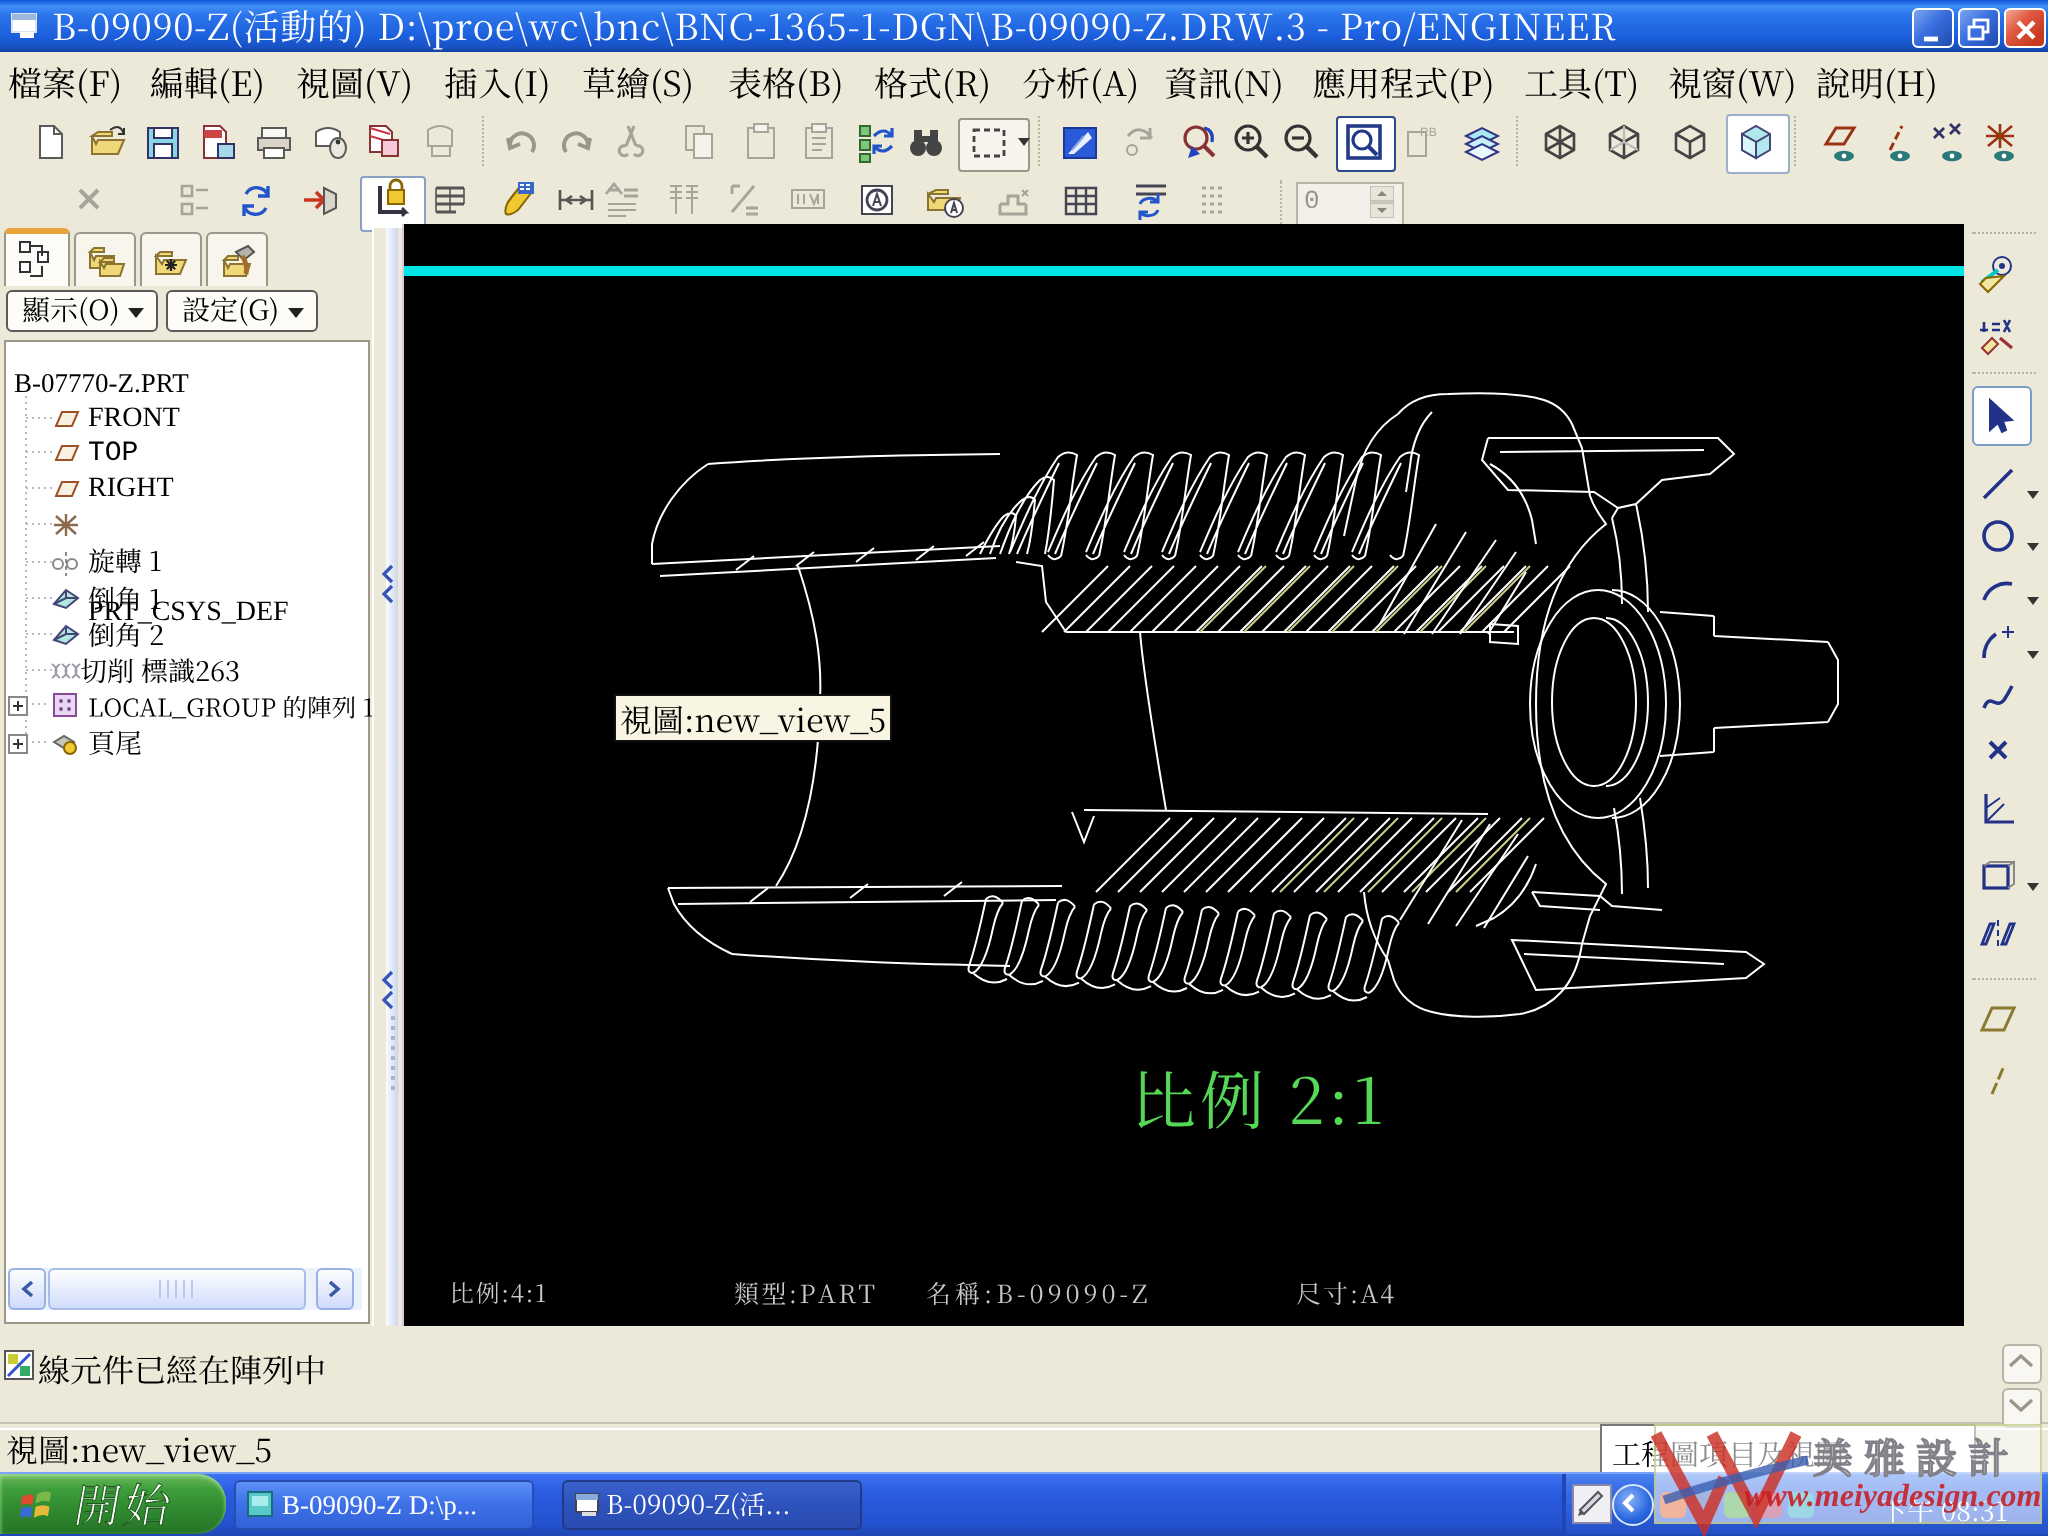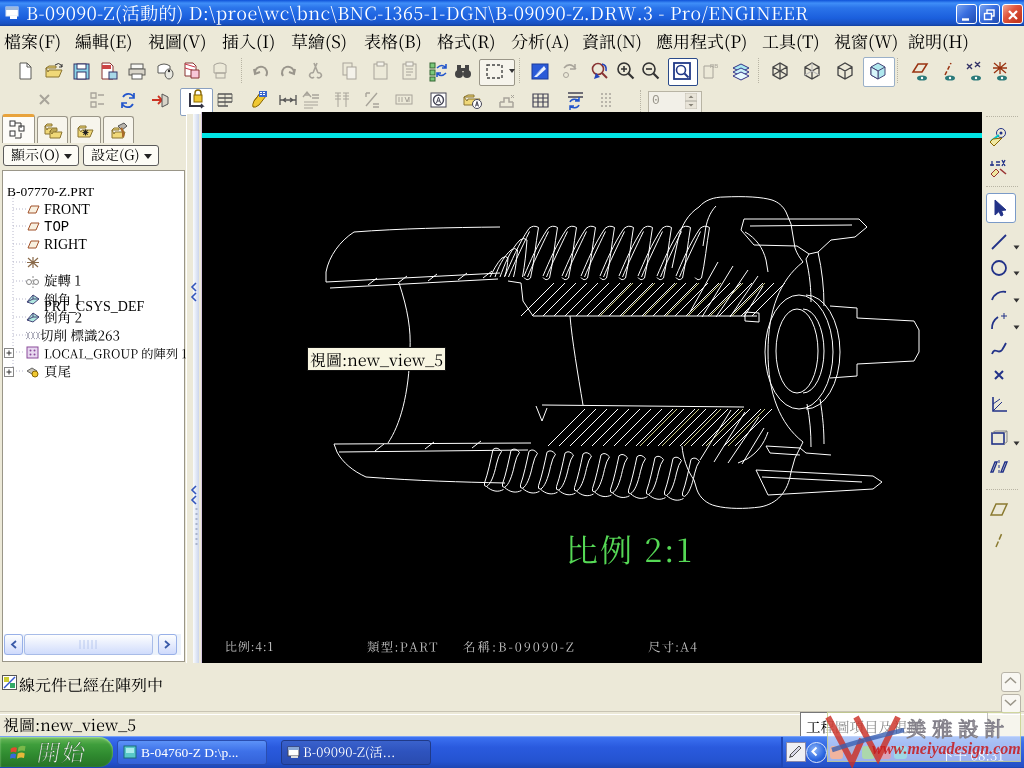--- a/index.html
+++ b/index.html
@@ -921,21 +921,21 @@
     <g fill="#ffffff" transform="skewX(-10)" stroke="#1a5a1a" stroke-width="0.5">
       <path transform="translate(0.0 0)" d="M13 -8.5V-5.3H10L10 -6.1V-8.5ZM5.3 -5.3 5.5 -4.6H8.5C8.3 -2.7 7.6 -0.9 5.4 0.7L5.6 1C8.7 -0.5 9.6 -2.6 9.9 -4.6H13V0.9H13.2C13.9 0.9 14.4 0.5 14.4 0.4V-4.6H17.3C17.6 -4.6 17.8 -4.7 17.9 -4.9C17.2 -5.6 16.1 -6.5 16.1 -6.5L15.2 -5.3H14.4V-8.5H16.9C17.2 -8.5 17.4 -8.6 17.5 -8.9C16.8 -9.5 15.7 -10.4 15.7 -10.4L14.7 -9.2H5.8L6 -8.5H8.6V-6.1L8.6 -5.3ZM8.5 -17.1V-15H3.7V-17.1ZM2.3 -17.8V1.8H2.5C3.2 1.8 3.7 1.4 3.7 1.2V-11.5H8.5V-10.5H8.7C9.2 -10.5 9.9 -10.9 9.9 -11V-16.9C10.3 -17 10.6 -17.2 10.8 -17.3L9.1 -18.6L8.3 -17.8H3.8L2.3 -18.6ZM3.7 -14.4H8.5V-12.2H3.7ZM19.2 -17.1V-15H14.2V-17.1ZM12.8 -17.8V-10.6H13C13.6 -10.6 14.2 -10.9 14.2 -11.1V-11.5H19.2V-0.6C19.2 -0.2 19.1 -0.1 18.8 -0.1C18.4 -0.1 16.6 -0.2 16.6 -0.2V0.1C17.4 0.3 17.8 0.4 18.1 0.7C18.4 0.9 18.5 1.3 18.6 1.8C20.5 1.6 20.7 0.8 20.7 -0.4V-16.8C21.2 -16.9 21.6 -17.1 21.7 -17.3L19.8 -18.7L19 -17.8H14.4L12.8 -18.5ZM14.2 -14.4H19.2V-12.2H14.2Z"></path>
       <path transform="translate(25.0 0)" d="M17 -15.3 16.7 -15.1C17.7 -14.2 18.8 -12.9 19.5 -11.6C16.1 -11.4 12.9 -11.2 10.9 -11.2C12.9 -13.1 15.1 -15.9 16.3 -17.9C16.8 -17.9 17 -18.1 17.1 -18.3L14.8 -19.3C14 -17.1 11.7 -13.1 10.1 -11.4C9.9 -11.3 9.5 -11.2 9.5 -11.2L10.4 -9.2C10.6 -9.3 10.7 -9.4 10.8 -9.6C14.4 -10.1 17.6 -10.7 19.8 -11.1C20 -10.5 20.2 -10 20.3 -9.4C22.1 -8.1 23.3 -12.3 17 -15.3ZM0.7 -13.1 1.4 -11.2C1.6 -11.3 1.8 -11.5 2 -11.8L2.7 -11.9C2.3 -9.9 1.9 -8 1.5 -6.8C2.6 -6 4 -4.9 5.2 -3.8C4.2 -1.6 2.8 0.3 0.8 1.7L1.1 1.9C3.3 0.6 4.8 -1 6 -3C6.8 -2.2 7.4 -1.4 7.8 -0.6C9.1 0.1 10.2 -1.7 6.7 -4.4C7.9 -7 8.4 -10 8.7 -13L10.3 -13.5L10.3 -13.8L8.7 -13.7L8.8 -14.9C9.3 -15 9.6 -15.2 9.7 -15.5L7.3 -16C7.3 -15.2 7.3 -14.3 7.2 -13.5L4.4 -13.3C4.9 -15.2 5.2 -17.1 5.5 -18.4C6.1 -18.5 6.2 -18.7 6.3 -19L4 -19.4C3.8 -17.9 3.4 -15.6 3 -13.2C2.1 -13.2 1.3 -13.1 0.7 -13.1ZM12.2 -0.9V-6.8H18.8V-0.9ZM10.8 -8.2V1.7H11C11.7 1.7 12.2 1.4 12.2 1.3V-0.2H18.8V1.5H19C19.7 1.5 20.3 1.2 20.3 1.1V-6.7C20.7 -6.8 21 -6.9 21.1 -7.1L19.4 -8.4L18.7 -7.5H12.5ZM7.2 -12.7C7 -10 6.6 -7.4 5.7 -5.1C4.9 -5.6 4 -6.1 2.8 -6.6C3.3 -8.2 3.7 -10.2 4.2 -12.1C5.3 -12.3 6.3 -12.5 7.2 -12.7Z"></path>
     </g>
   </svg>
 <div class="abs" style="left:117px;top:740px;width:150px;height:25px;background:linear-gradient(180deg,#5c92f8,#3e71e8 45%,#3462d8);border:1px solid #2a4eb0;border-radius:3px;box-sizing:border-box;"></div>
 <svg class="abs" style="left:123px;top:745px" width="14" height="14" viewBox="0 0 14 14">
     <rect x="1" y="1" width="12" height="12" fill="#58c8c8" stroke="#1a6a7a"></rect>
     <rect x="3" y="3" width="8" height="5" fill="#a8ecec"></rect>
   </svg>
-<div class="abs" style="left:141px;top:745px;color:#fff;font-size:13.5px;font-family:'Liberation Serif',serif;">B-04760-Z D:\p...</div>
+<div class="abs" style="left:141px;top:745px;color:#fff;font-size:13.5px;font-family:'Liberation Serif',serif;">B-09090-Z D:\p...</div>
 <div class="abs" style="left:281px;top:740px;width:150px;height:25px;background:linear-gradient(180deg,#3a62cc,#2e53be 45%,#2a4cb0);border:1px solid #203a88;border-radius:3px;box-sizing:border-box;"></div>
 <svg class="abs" style="left:287px;top:745px" width="14" height="14" viewBox="0 0 14 14">
     <rect x="1" y="2" width="11" height="9" fill="#fff" stroke="#445"></rect>
     <rect x="1" y="2" width="11" height="3" fill="#88a8d8"></rect>
     <rect x="4" y="11" width="7" height="2" fill="#ddd"></rect>
   </svg>
 <svg style="position:absolute;left:303px;top:744.0px;" width="99" height="17" viewBox="0 -13.0 99 17">
     <g fill="#fff">
       <path transform="translate(0.0 0)" d="M0.7 -9.1 2 -9C2 -7.7 2 -6.4 2 -5.1V-4.4C2 -3.1 2 -1.8 2 -0.5L0.7 -0.4V0H4.5C7.1 0 8.1 -1.2 8.1 -2.6C8.1 -3.8 7.3 -4.8 5.3 -5C7 -5.3 7.6 -6.2 7.6 -7.2C7.6 -8.6 6.7 -9.5 4.5 -9.5H0.7ZM3.2 -4.7H4.1C6.1 -4.7 7 -4 7 -2.6C7 -1.2 6 -0.4 4.4 -0.4H3.2C3.2 -1.7 3.2 -3.1 3.2 -4.7ZM3.2 -9H4.2C5.9 -9 6.5 -8.4 6.5 -7.2C6.5 -5.9 5.7 -5.1 4 -5.1H3.2C3.2 -6.5 3.2 -7.8 3.2 -9Z"></path>
       <path transform="translate(8.7 0)" d="M0.6 -3.1H3.9V-3.8H0.6Z"></path>

